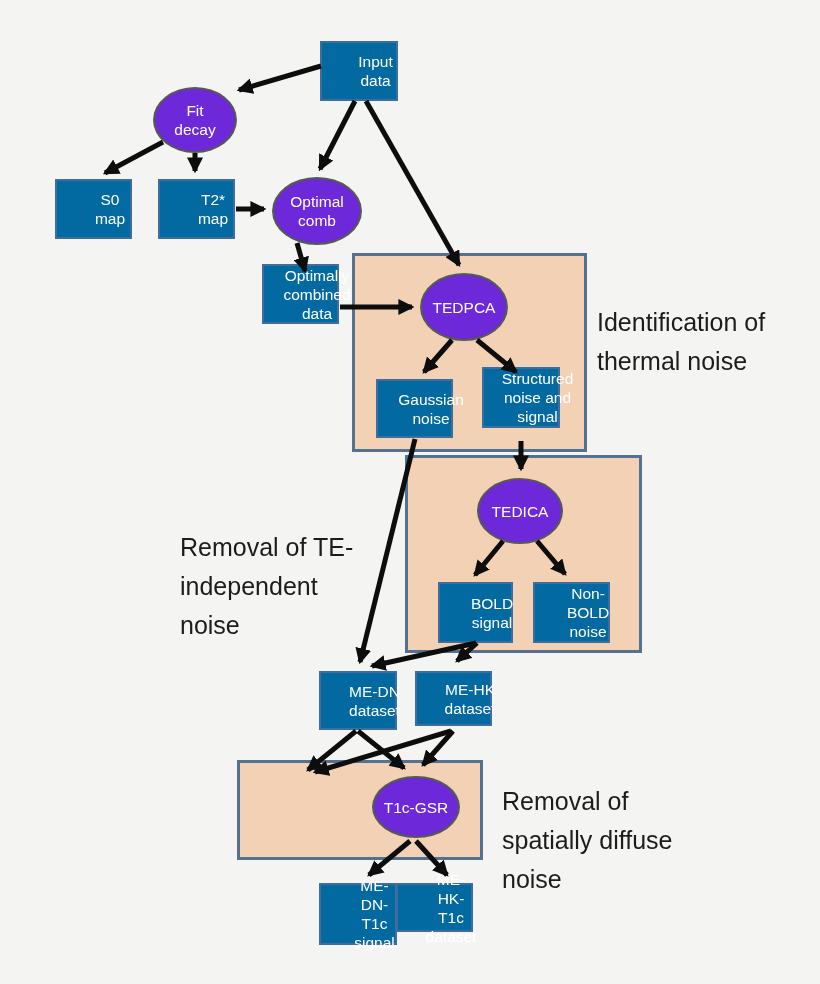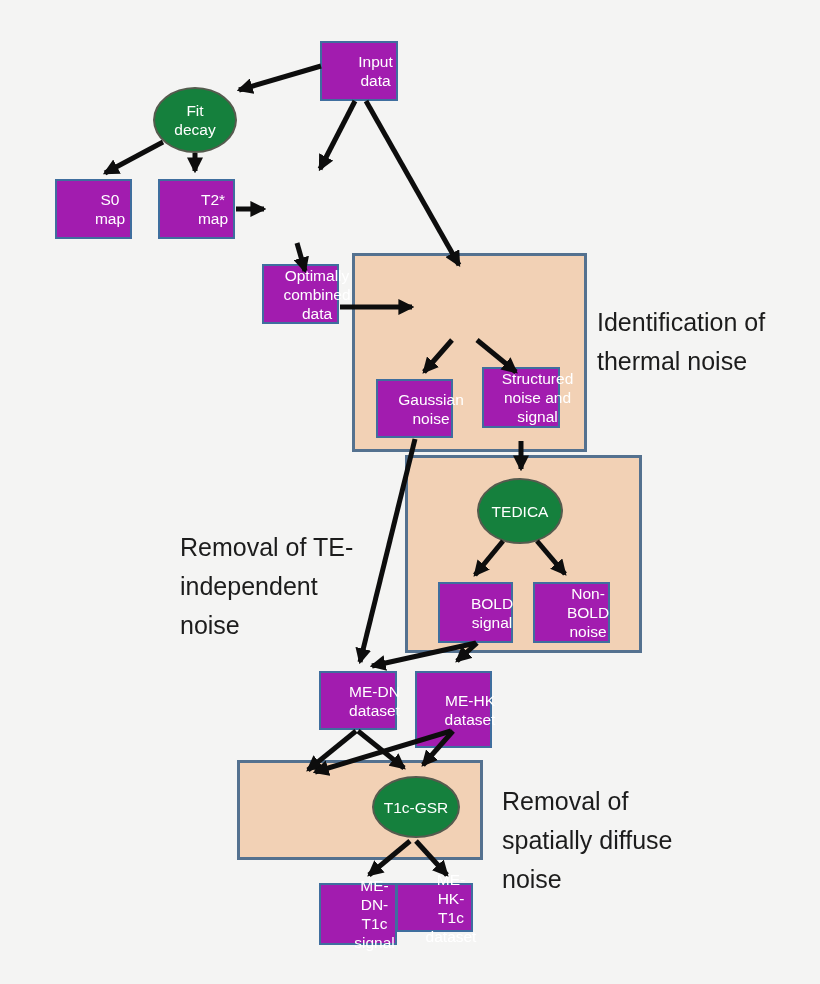--- a/index.html
+++ b/index.html
@@ -20,26 +20,26 @@
   .node{
     position:absolute;
     display:flex;align-items:center;justify-content:center;
     text-align:center;
     color:#ffffff;
     font-size:15.5px;line-height:19px;
     box-sizing:border-box;
   }
   .node span{white-space:pre-line;}
   .rect-node{
-    background:#a21caf;
+    background:#0369a1;
     border:2px solid #3f6e9e;
     padding-left:33px;
   }
   .ellipse-node{
-    background:#15803d;
+    background:#6d28d9;
     border:2.5px solid #555b4e;
     border-radius:50%;
   }
   .annotation{
     position:absolute;
     color:#1c1c1c;
     font-size:25px;line-height:39px;
     white-space:pre-line;
     text-align:left;
   }
@@ -67,27 +67,34 @@
   <div class="node rect-node" style="left:55px;top:179px;width:77px;height:60px">
     <span>S0
 map</span>
     </div>
 
   <div class="node rect-node" style="left:158px;top:179px;width:77px;height:60px">
     <span>T2*
 map</span>
     </div>
 
+  <div class="node ellipse-node" style="left:272px;top:177px;width:90px;height:68px">
+    <span>Optimal
+comb</span>
+    </div>
 
   <div class="node rect-node" style="left:262px;top:264px;width:77px;height:60px">
     <span>Optimally
 combined
 data</span>
     </div>
 
+  <div class="node ellipse-node" style="left:420px;top:273px;width:88px;height:68px">
+    <span>TEDPCA</span>
+    </div>
 
   <div class="node rect-node" style="left:376px;top:379px;width:77px;height:59px">
     <span>Gaussian
 noise</span>
     </div>
 
   <div class="node rect-node" style="left:482px;top:367px;width:78px;height:61px">
     <span>Structured
 noise and
 signal</span>
@@ -105,21 +112,21 @@
   <div class="node rect-node" style="left:533px;top:582px;width:77px;height:61px">
     <span>Non-BOLD
 noise</span>
     </div>
 
   <div class="node rect-node" style="left:319px;top:671px;width:78px;height:59px">
     <span>ME-DN
 dataset</span>
     </div>
 
-  <div class="node rect-node" style="left:415px;top:671px;width:77px;height:77px">
+  <div class="node rect-node" style="left:415px;top:671px;width:77px;height:55px">
     <span>ME-HK
 dataset</span>
     </div>
 
 
   <div class="node ellipse-node" style="left:372px;top:776px;width:88px;height:62px">
     <span>T1c-GSR</span>
     </div>
 
   <div class="node rect-node" style="left:319px;top:883px;width:78px;height:62px">

